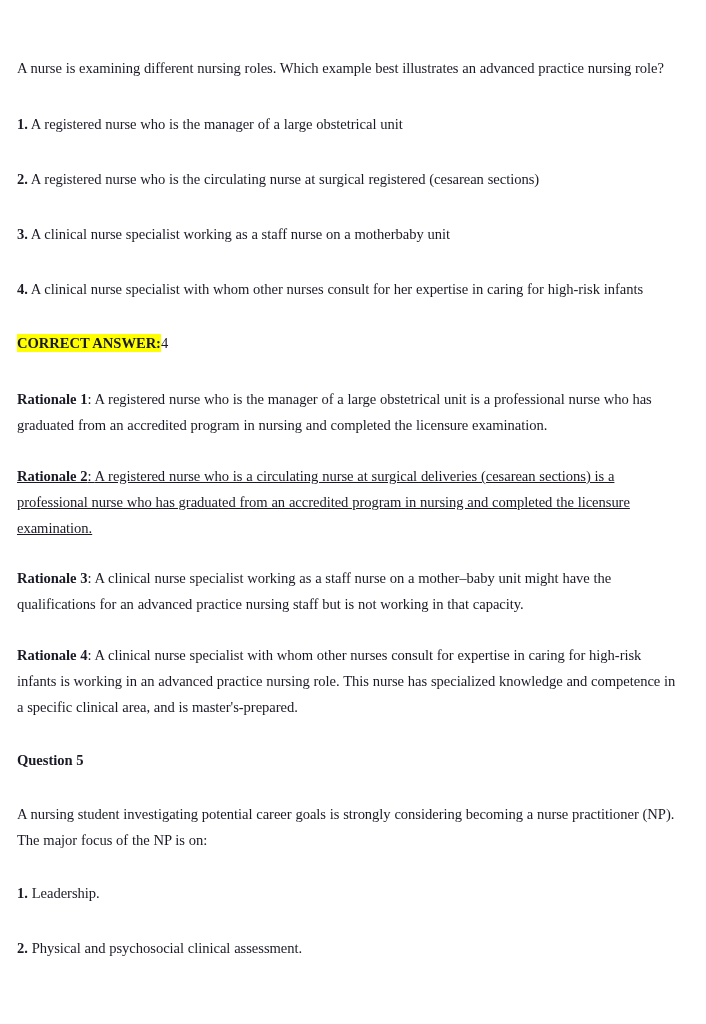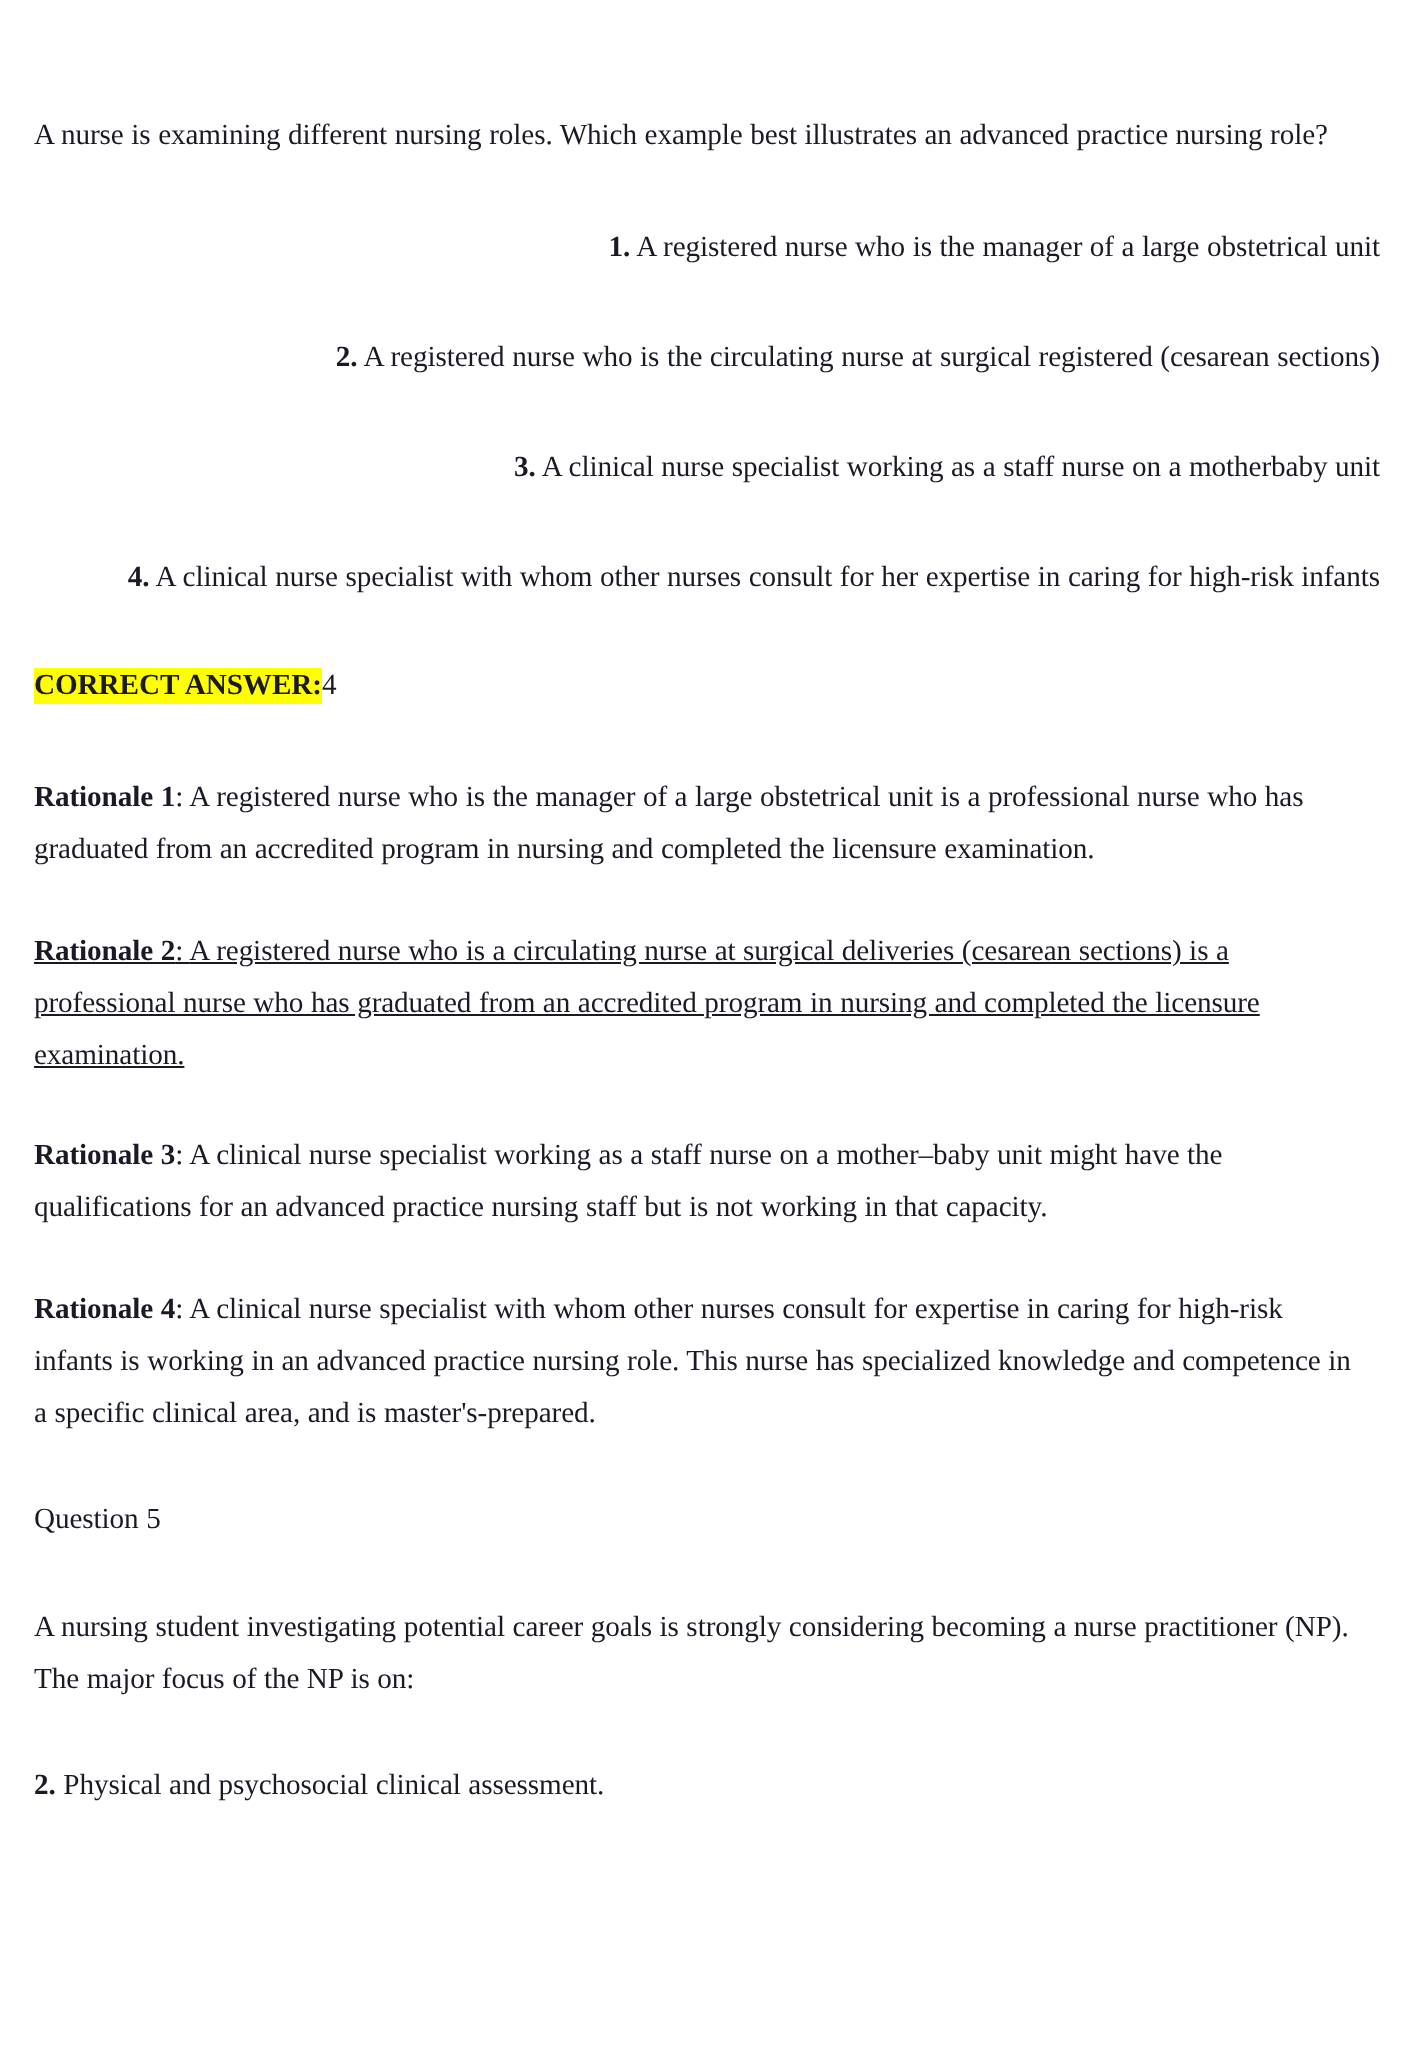--- a/index.html
+++ b/index.html
@@ -35,37 +35,36 @@
     color: #1a1a26;
     text-align: left;
     word-spacing: 0.2px;
   }
   
   .stem {
     margin: 0 0 30px 0;
   }
   .opt {
     margin: 0 0 29px 0;
-    text-align: right;
   }
   .opt.last-opt {
     margin-bottom: 28px;
     font-family: Liberation Serif, serif;
   }
   .answer-line {
     margin: 0 0 30px 0;
   }
   .rationale {
     margin: 0 12px 25px 0;
   }
   .rationale.r2 { margin-bottom: 24px; text-decoration: underline; }
   .rationale.r4 { margin-bottom: 27px; }
   .qhead {
     margin: 0 0 28px 0;
-    font-weight: normal;
+    font-weight: bold;
   }
   .q5stem {
     margin: 0 0 27px 0;
   }
   .q5opt {
     margin: 0 0 29px 0;
   }
   b, .b {
     font-weight: bold;
   }
@@ -123,20 +122,24 @@
     <p class="blk rationale r3"><span class="b">Rationale 3</span><span>: </span><span>A clinical nurse specialist working as a staff nurse on a mother–baby unit might have the qualifications for an advanced practice nursing staff but is not working in that capacity.</span></p>
 
     <p class="blk rationale r4"><span class="b">Rationale 4</span><span>: </span><span>A clinical nurse specialist with whom other nurses consult for expertise in caring for high-risk infants is working in an advanced practice nursing role. This nurse has specialized knowledge and competence in a specific clinical area, and is master's-prepared.</span></p>
 
     <p class="blk qhead">Question 5</p>
 
     <p class="blk q5stem">
       <span>A nursing student investigating potential career goals is strongly considering becoming a nurse practitioner (NP). The major focus of the NP is on:</span>
     </p>
 
+    <p class="blk q5opt">
+      <span class="num">1.</span>
+      <span>Leadership.</span>
+    </p>
 
     <p class="blk q5opt">
       <span class="num">2.</span>
       <span>Physical and psychosocial clinical assessment.</span>
     </p>
 
   </div>
 </div>
 
 </body></html>

